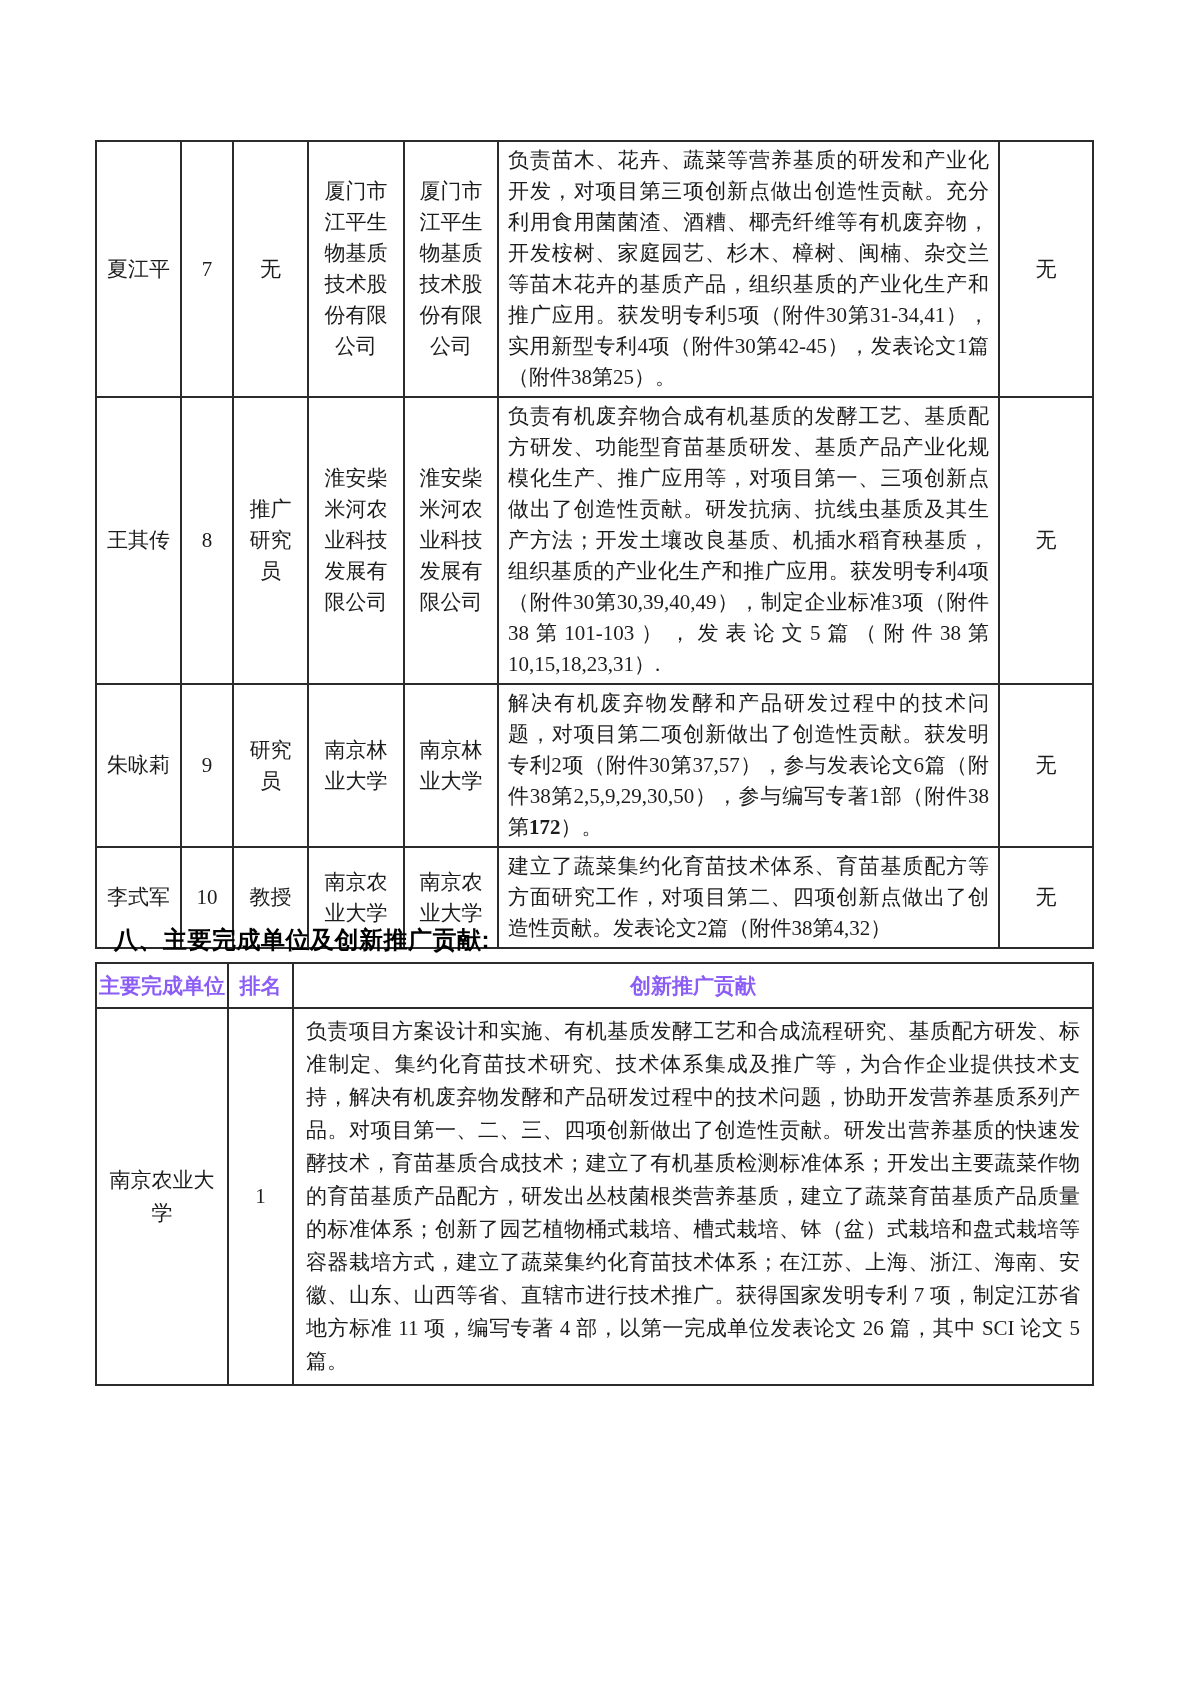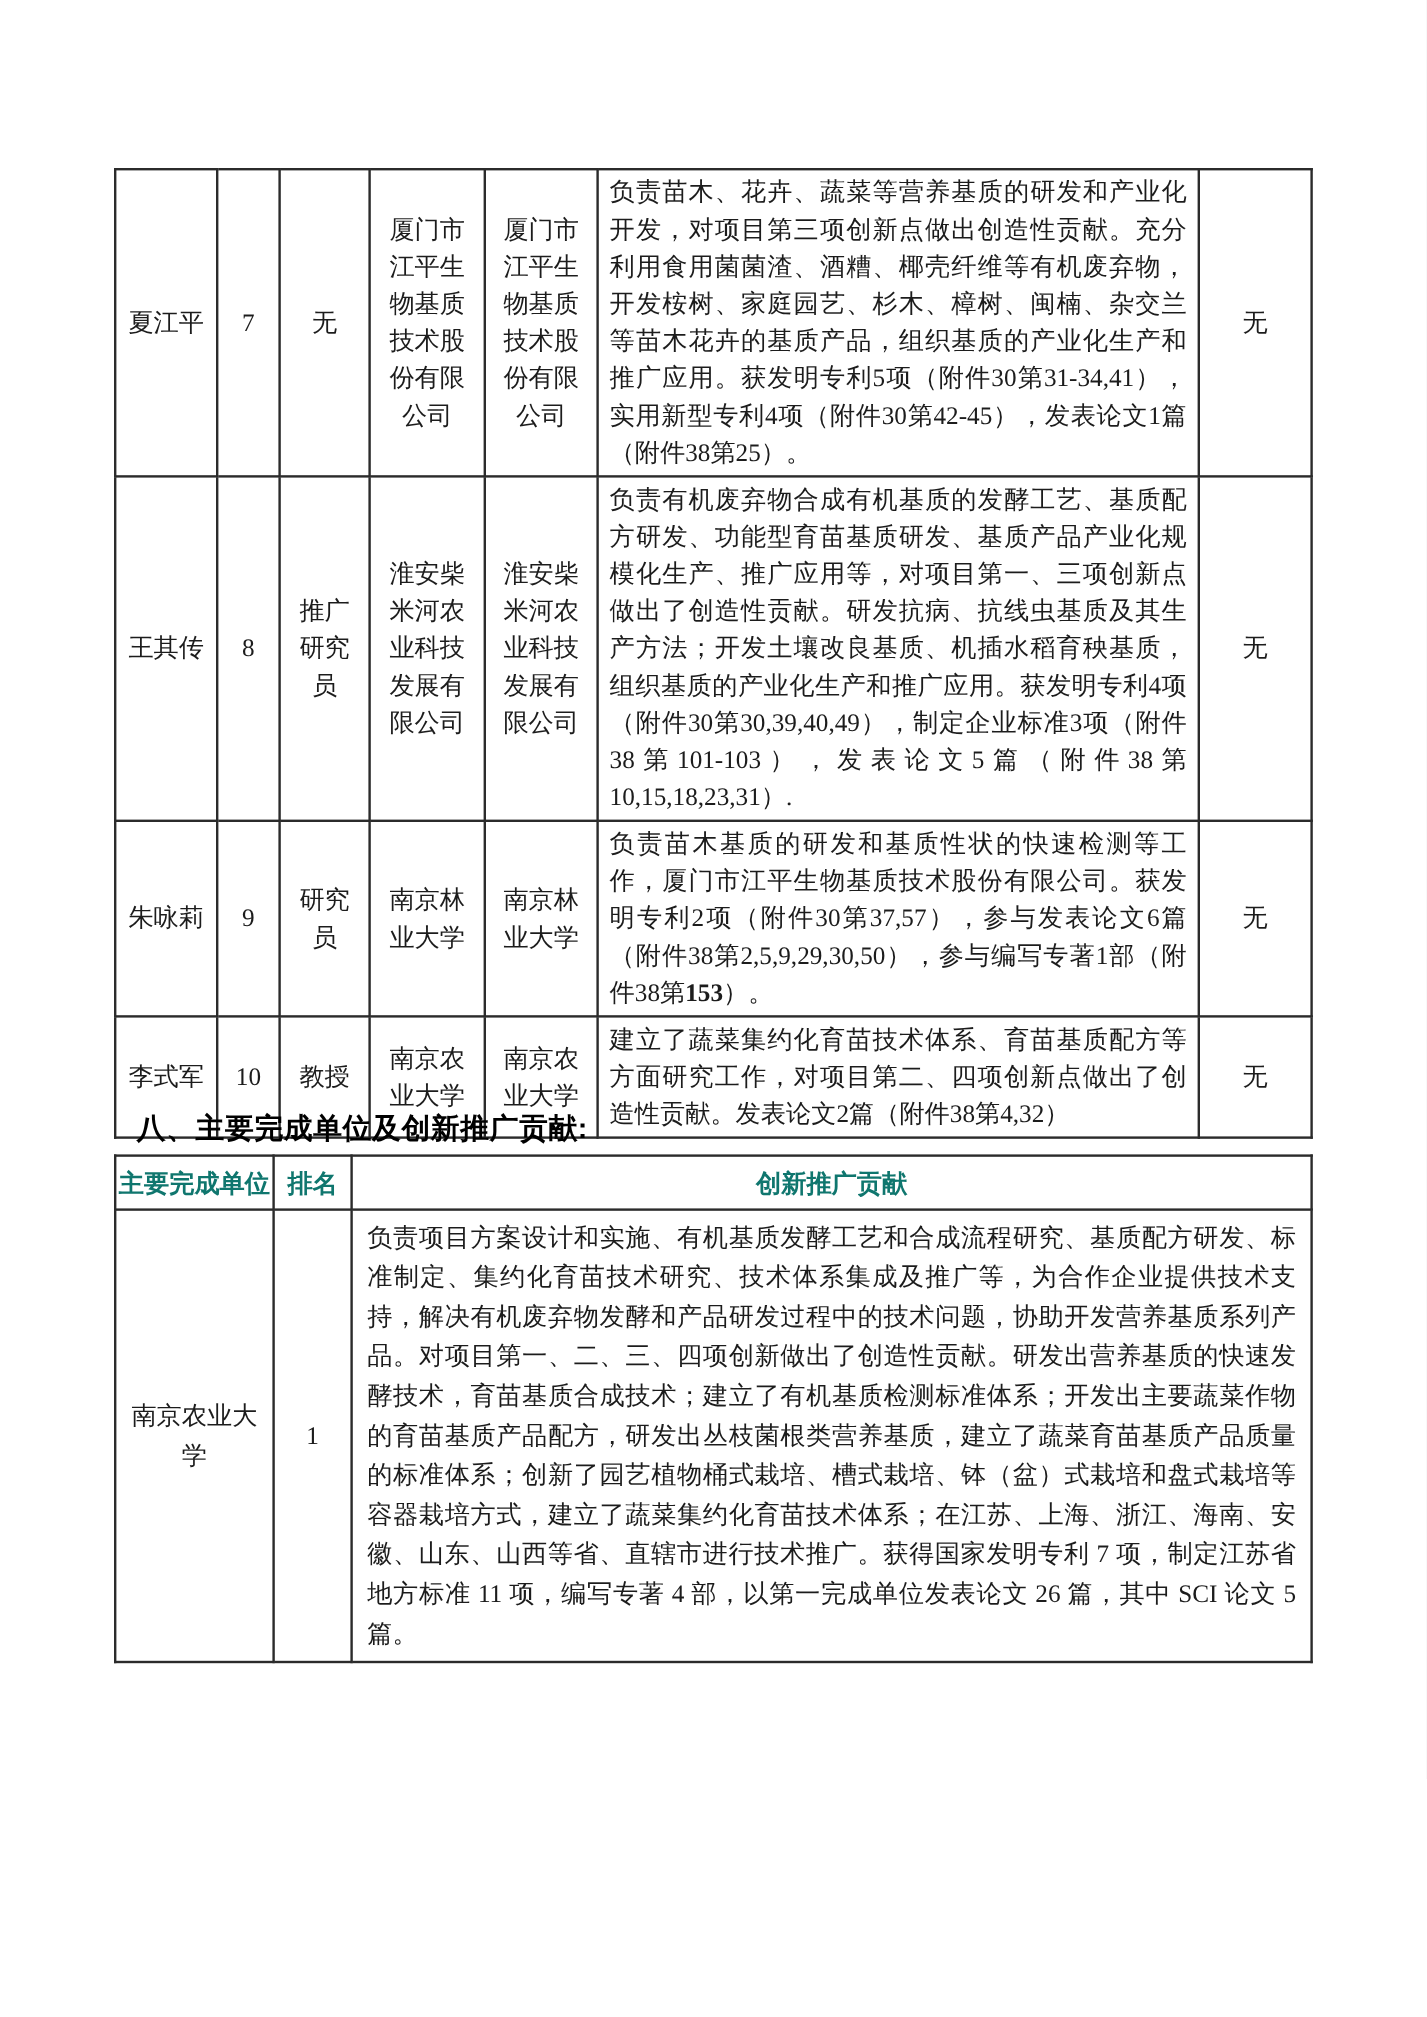--- a/index.html
+++ b/index.html
@@ -46,21 +46,21 @@
   }
 
   
   .t2 { position: absolute; left: 95px; top: 962px; width: 997px; }
   .t2 th {
     font-family: "Liberation Sans", "DejaVu Sans", sans-serif;
     font-weight: 700;
     font-size: 21px;
     text-align: center;
     height: 45px;
-    color: #0f766e;
+    color: #8b5cf6;
   }
   .t2 td {
     font-size: 21px;
     line-height: 33px;
     text-align: center;
     padding: 2px 4px;
   }
   .t2 td.cell-contribution {
     text-align: justify;
     text-justify: inter-ideograph;
@@ -102,21 +102,21 @@
       <td class="cell-completion-unit">淮安柴米河农业科技发展有限公司</td>
       <td class="cell-contribution">负责有机废弃物合成有机基质的发酵工艺、基质配方研发、功能型育苗基质研发、基质产品产业化规模化生产、推广应用等，对项目第一、三项创新点做出了创造性贡献。研发抗病、抗线虫基质及其生产方法；开发土壤改良基质、机插水稻育秧基质，组织基质的产业化生产和推广应用。获发明专利4项（附件30第30,39,40,49），制定企业标准3项（附件38第101-103），发表论文5篇（附件38第10,15,18,23,31）.</td>
       <td class="cell-remark">无</td>
     </tr>
     <tr style="height:126px">
       <td class="cell-name">朱咏莉</td>
       <td class="cell-rank">9</td>
       <td class="cell-title">研究员</td>
       <td class="cell-work-unit">南京林业大学</td>
       <td class="cell-completion-unit">南京林业大学</td>
-      <td class="cell-contribution"><span>负责苗木基质的研发和基质性状的快速检测等工作，厦门市江平生物基质技术股份有限公司。获发明专利2项（附件30第37,57），参与发表论文6篇（附件38第2,5,9,29,30,50），参与编写专著1部（附件38第</span><span class="bold-run">153</span><span>）。</span></td>
+      <td class="cell-contribution"><span>解决有机废弃物发酵和产品研发过程中的技术问题，对项目第二项创新做出了创造性贡献。获发明专利2项（附件30第37,57），参与发表论文6篇（附件38第2,5,9,29,30,50），参与编写专著1部（附件38第</span><span class="bold-run">172</span><span>）。</span></td>
       <td class="cell-remark">无</td>
     </tr>
     <tr style="height:98px">
       <td class="cell-name">李式军</td>
       <td class="cell-rank">10</td>
       <td class="cell-title">教授</td>
       <td class="cell-work-unit">南京农业大学</td>
       <td class="cell-completion-unit">南京农业大学</td>
       <td class="cell-contribution">建立了蔬菜集约化育苗技术体系、育苗基质配方等方面研究工作，对项目第二、四项创新点做出了创造性贡献。发表论文2篇（附件38第4,32）</td>
       <td class="cell-remark">无</td>

